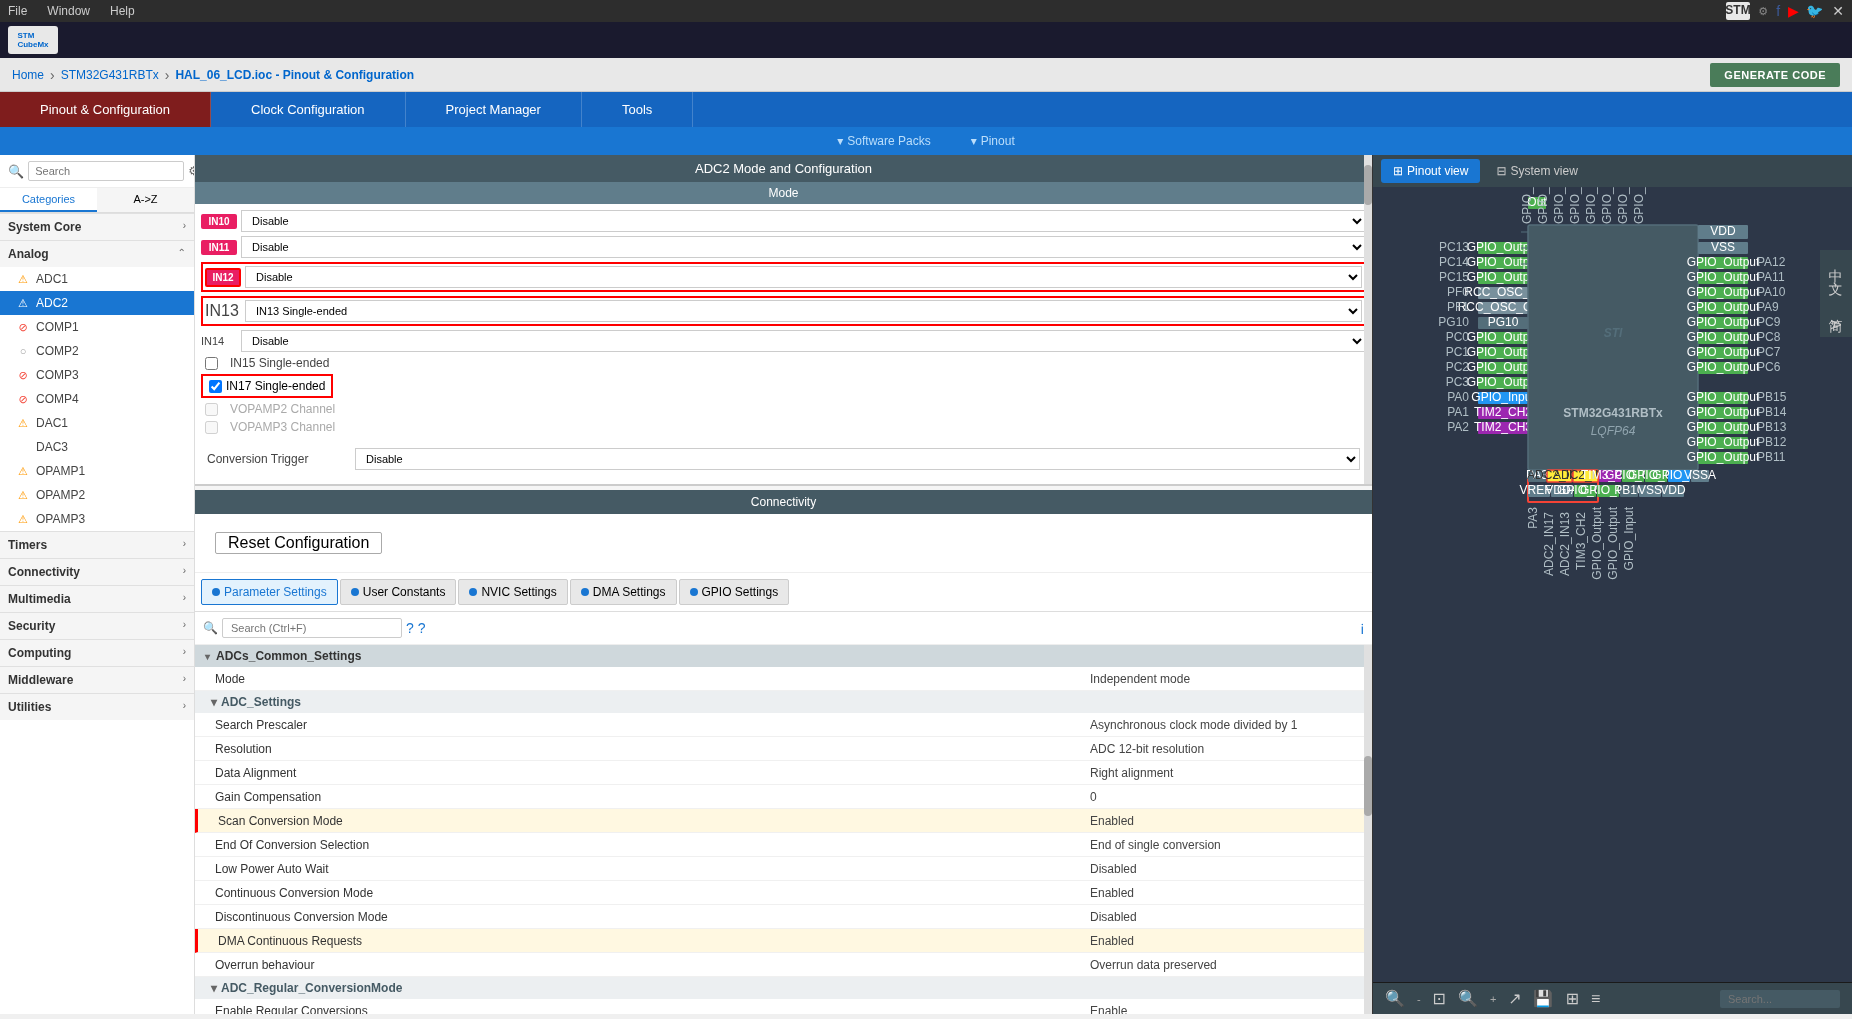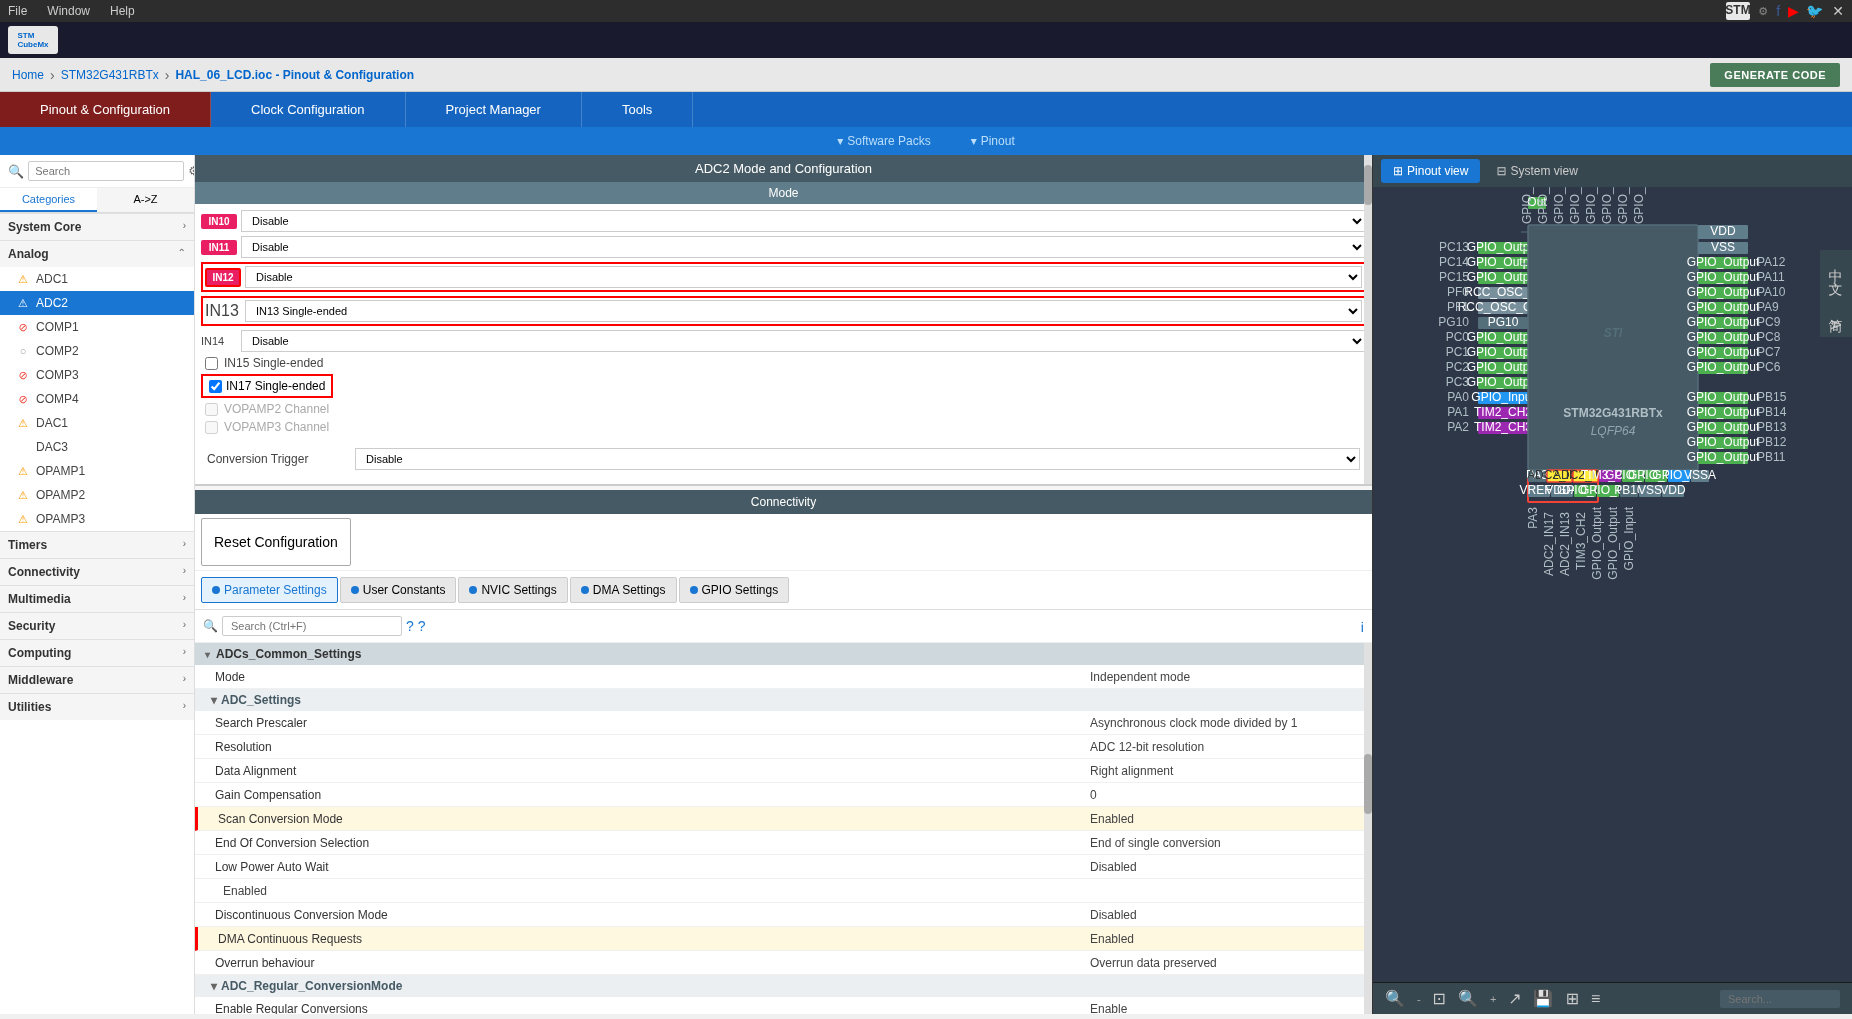--- a/index.html
+++ b/index.html
@@ -53,29 +53,29 @@
     
     .center-panel { flex: 1; display: flex; flex-direction: column; overflow: hidden; background: #f5f5f5; }
     .config-header { background: #455a64; color: white; text-align: center; padding: 6px; font-size: 13px; }
     .mode-header { background: #607d8b; color: white; text-align: center; padding: 4px; font-size: 12px; }
     .mode-content { background: white; padding: 6px; overflow-y: auto; max-height: 280px; }
     .mode-row { display: flex; align-items: center; margin-bottom: 4px; gap: 4px; }
     .mode-label { width: 36px; background: #e91e63; color: white; font-size: 10px; font-weight: bold; padding: 2px 4px; border-radius: 2px; text-align: center; }
     .mode-label.in11 { background: #e91e63; }
     .mode-label.in12 { background: #e91e63; border: 2px solid red; }
     .mode-select { flex: 1; border: 1px solid #ccc; padding: 3px 6px; font-size: 11px; background: white; }
-    .mode-checkbox-row { display: flex; align-items: center; margin-bottom: 4px; gap: 6px; padding-left: 4px; }
+    .mode-checkbox-row { display: flex; align-items: center; margin-bottom: 4px; gap: 12px; padding-left: 4px; }
     .mode-checkbox-row label { font-size: 12px; color: #444; }
     .trigger-row { display: flex; align-items: center; margin-top: 10px; margin-bottom: 4px; gap: 8px; padding: 4px 6px; }
     .trigger-label { font-size: 12px; color: #444; width: 140px; }
     .trigger-select { flex: 1; border: 1px solid #ccc; padding: 3px 6px; font-size: 11px; background: white; }
 
     
     .config-section-header { background: #455a64; color: white; text-align: center; padding: 5px; font-size: 12px; margin-top: 4px; }
-    .reset-btn { margin: 0; background: white; border: 1px solid #aaa; padding: 15px 12px; font-size: 14px; cursor: pointer; border-radius: 2px; }
+    .reset-btn { margin: 14px; background: white; border: 1px solid #aaa; padding: 1px 12px; font-size: 16px; cursor: pointer; border-radius: 2px; }
     .config-tabs { display: flex; gap: 2px; padding: 0 6px; flex-wrap: wrap; }
     .config-tab { display: flex; align-items: center; gap: 4px; padding: 5px 10px; font-size: 11px; cursor: pointer; background: #e8e8e8; border: 1px solid #ccc; border-radius: 2px; }
     .config-tab.active { background: #e3f2fd; border-color: #1976d2; color: #1976d2; }
     .config-tab .dot { width: 8px; height: 8px; border-radius: 50%; background: #1976d2; flex-shrink: 0; }
 
     .param-search { display: flex; align-items: center; gap: 4px; padding: 6px 8px; border-bottom: 1px solid #eee; }
     .param-search input { border: 1px solid #ccc; padding: 3px 8px; font-size: 11px; width: 180px; border-radius: 2px; }
     .param-search-icon { color: #666; }
     .param-help { color: #1976d2; font-size: 14px; cursor: pointer; }
 
@@ -412,20 +412,21 @@
         </div>
         <div class="param-row">
           <span class="param-name">End Of Conversion Selection</span>
           <span class="param-value">End of single conversion</span>
         </div>
         <div class="param-row">
           <span class="param-name">Low Power Auto Wait</span>
           <span class="param-value">Disabled</span>
         </div>
         <div class="param-row">
+          <span class="param-name">Continuous Conversion Mode</span>
           <span class="param-value">Enabled</span>
         </div>
         <div class="param-row">
           <span class="param-name">Discontinuous Conversion Mode</span>
           <span class="param-value">Disabled</span>
         </div>
 
         <div class="param-row highlighted" style="border-left:3px solid red; background:#fff8e1;">
           <span class="param-name">DMA Continuous Requests</span>
           <span class="param-value">Enabled</span>

